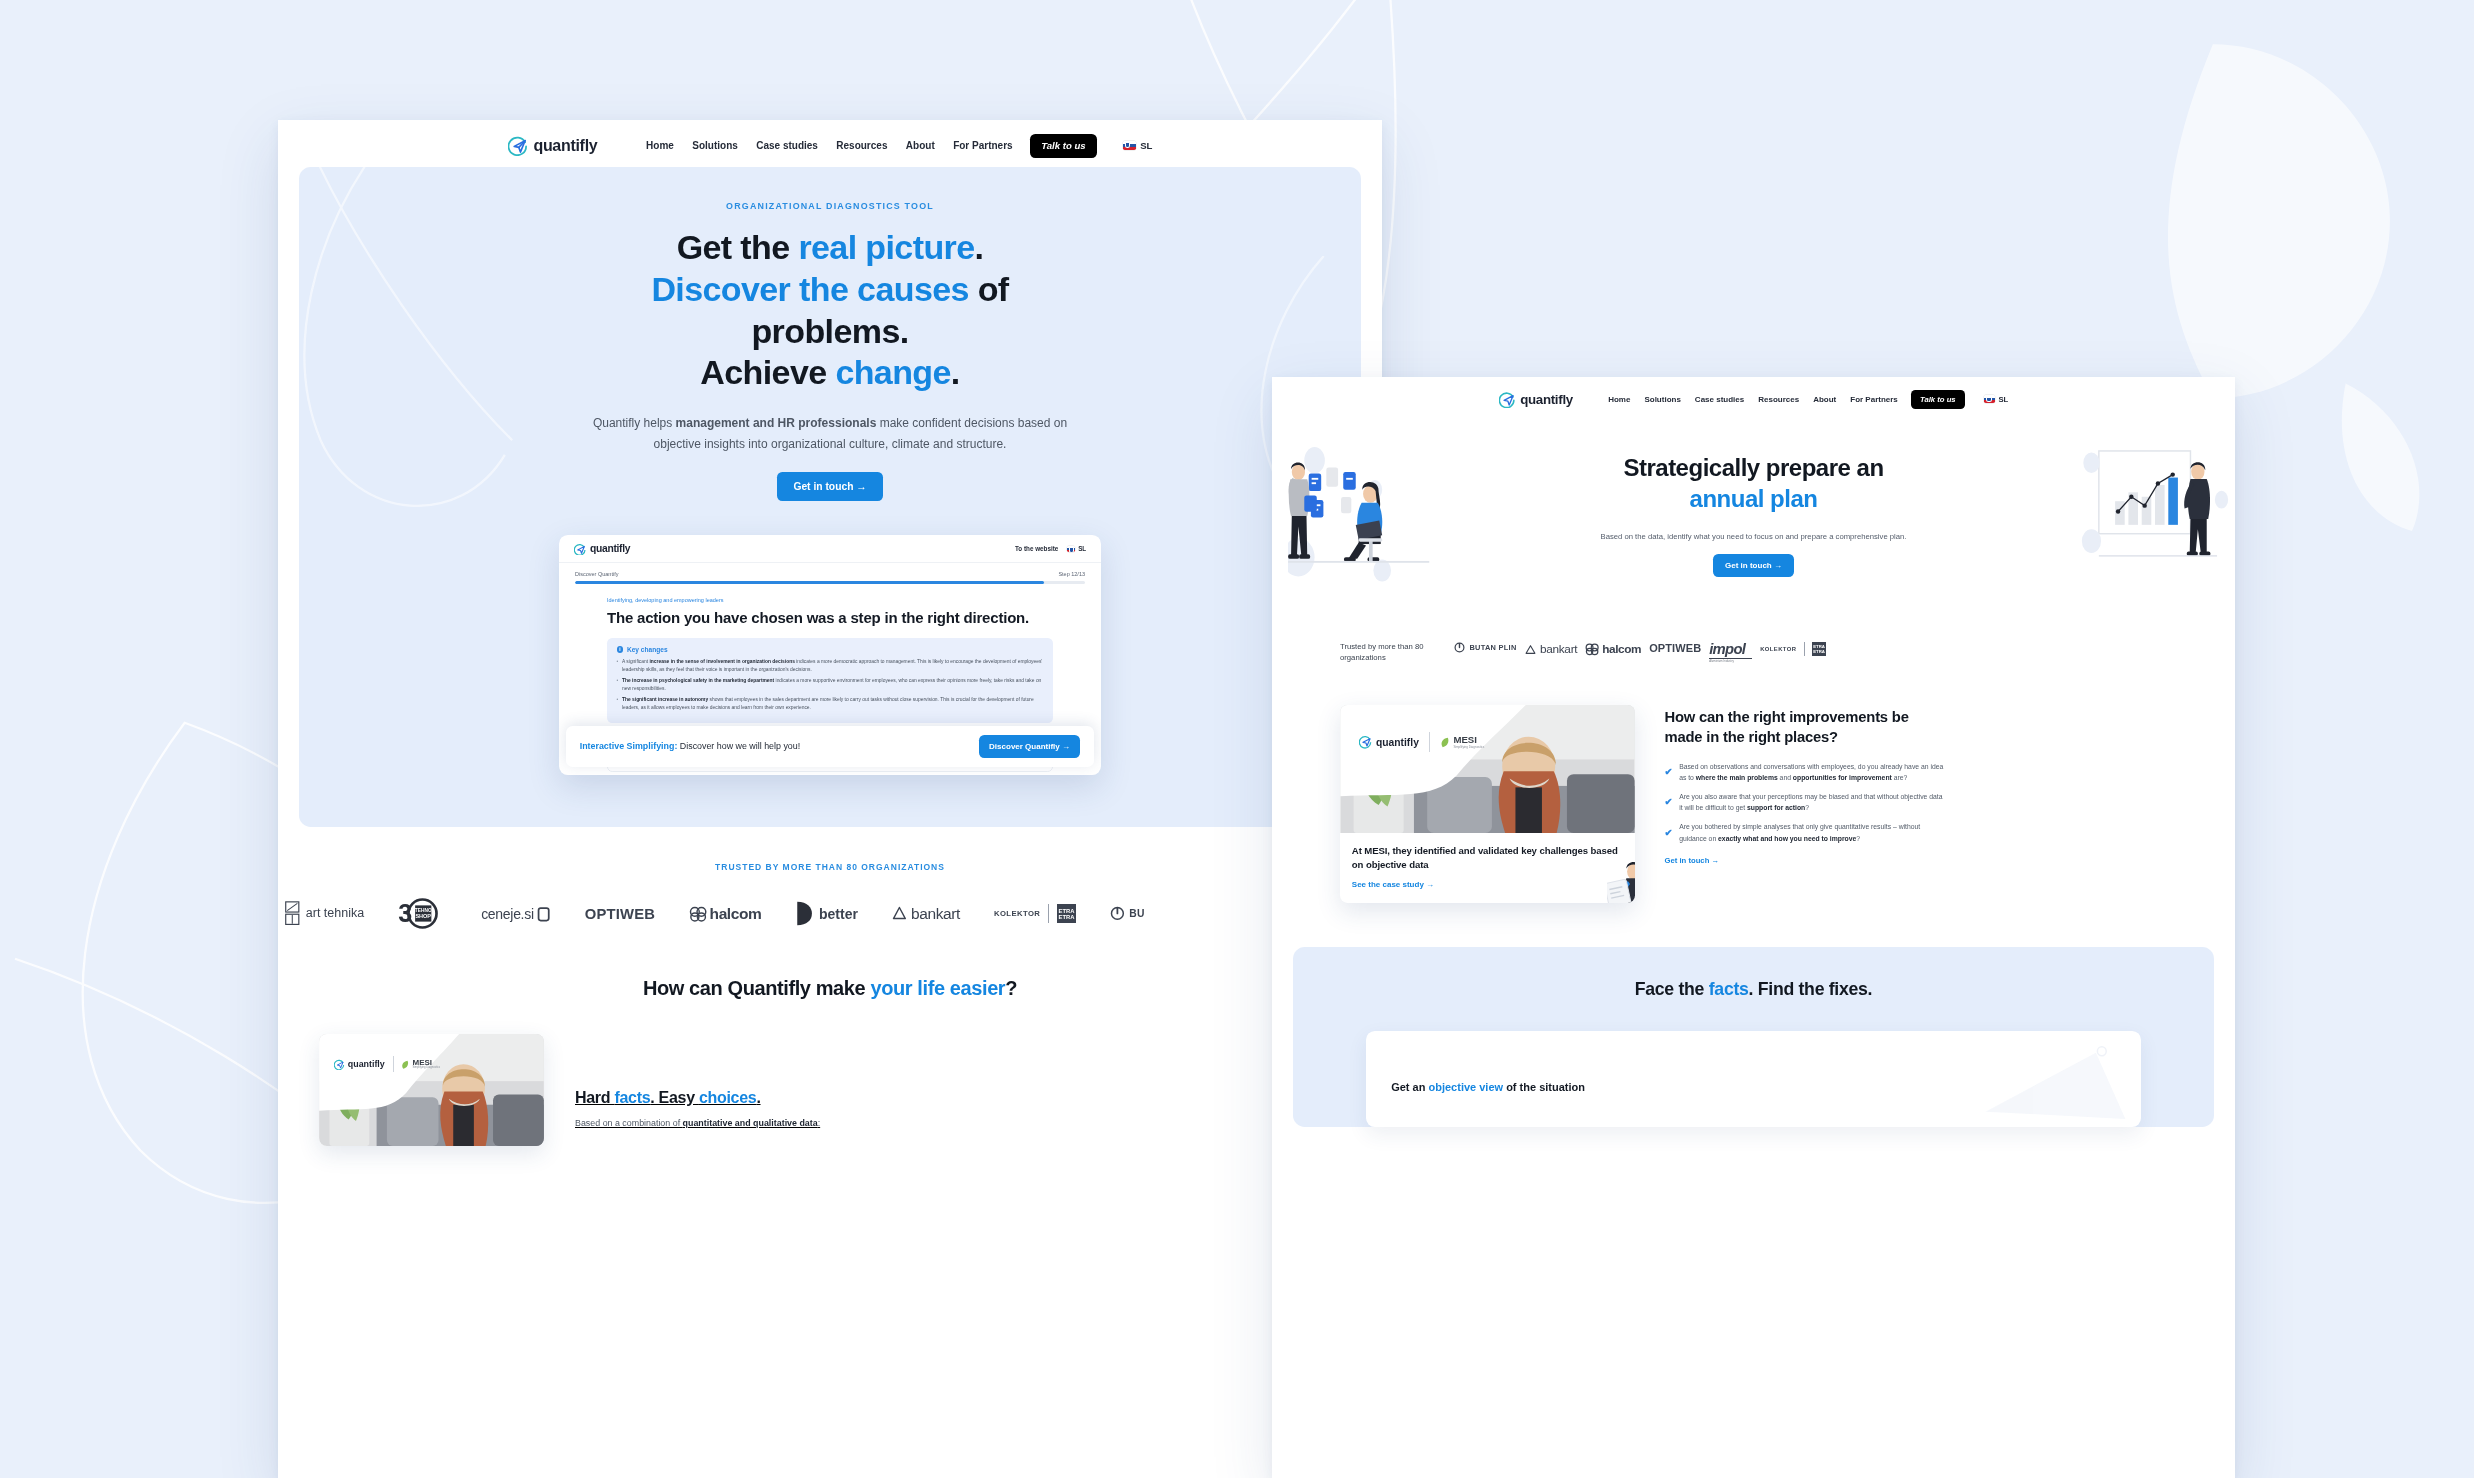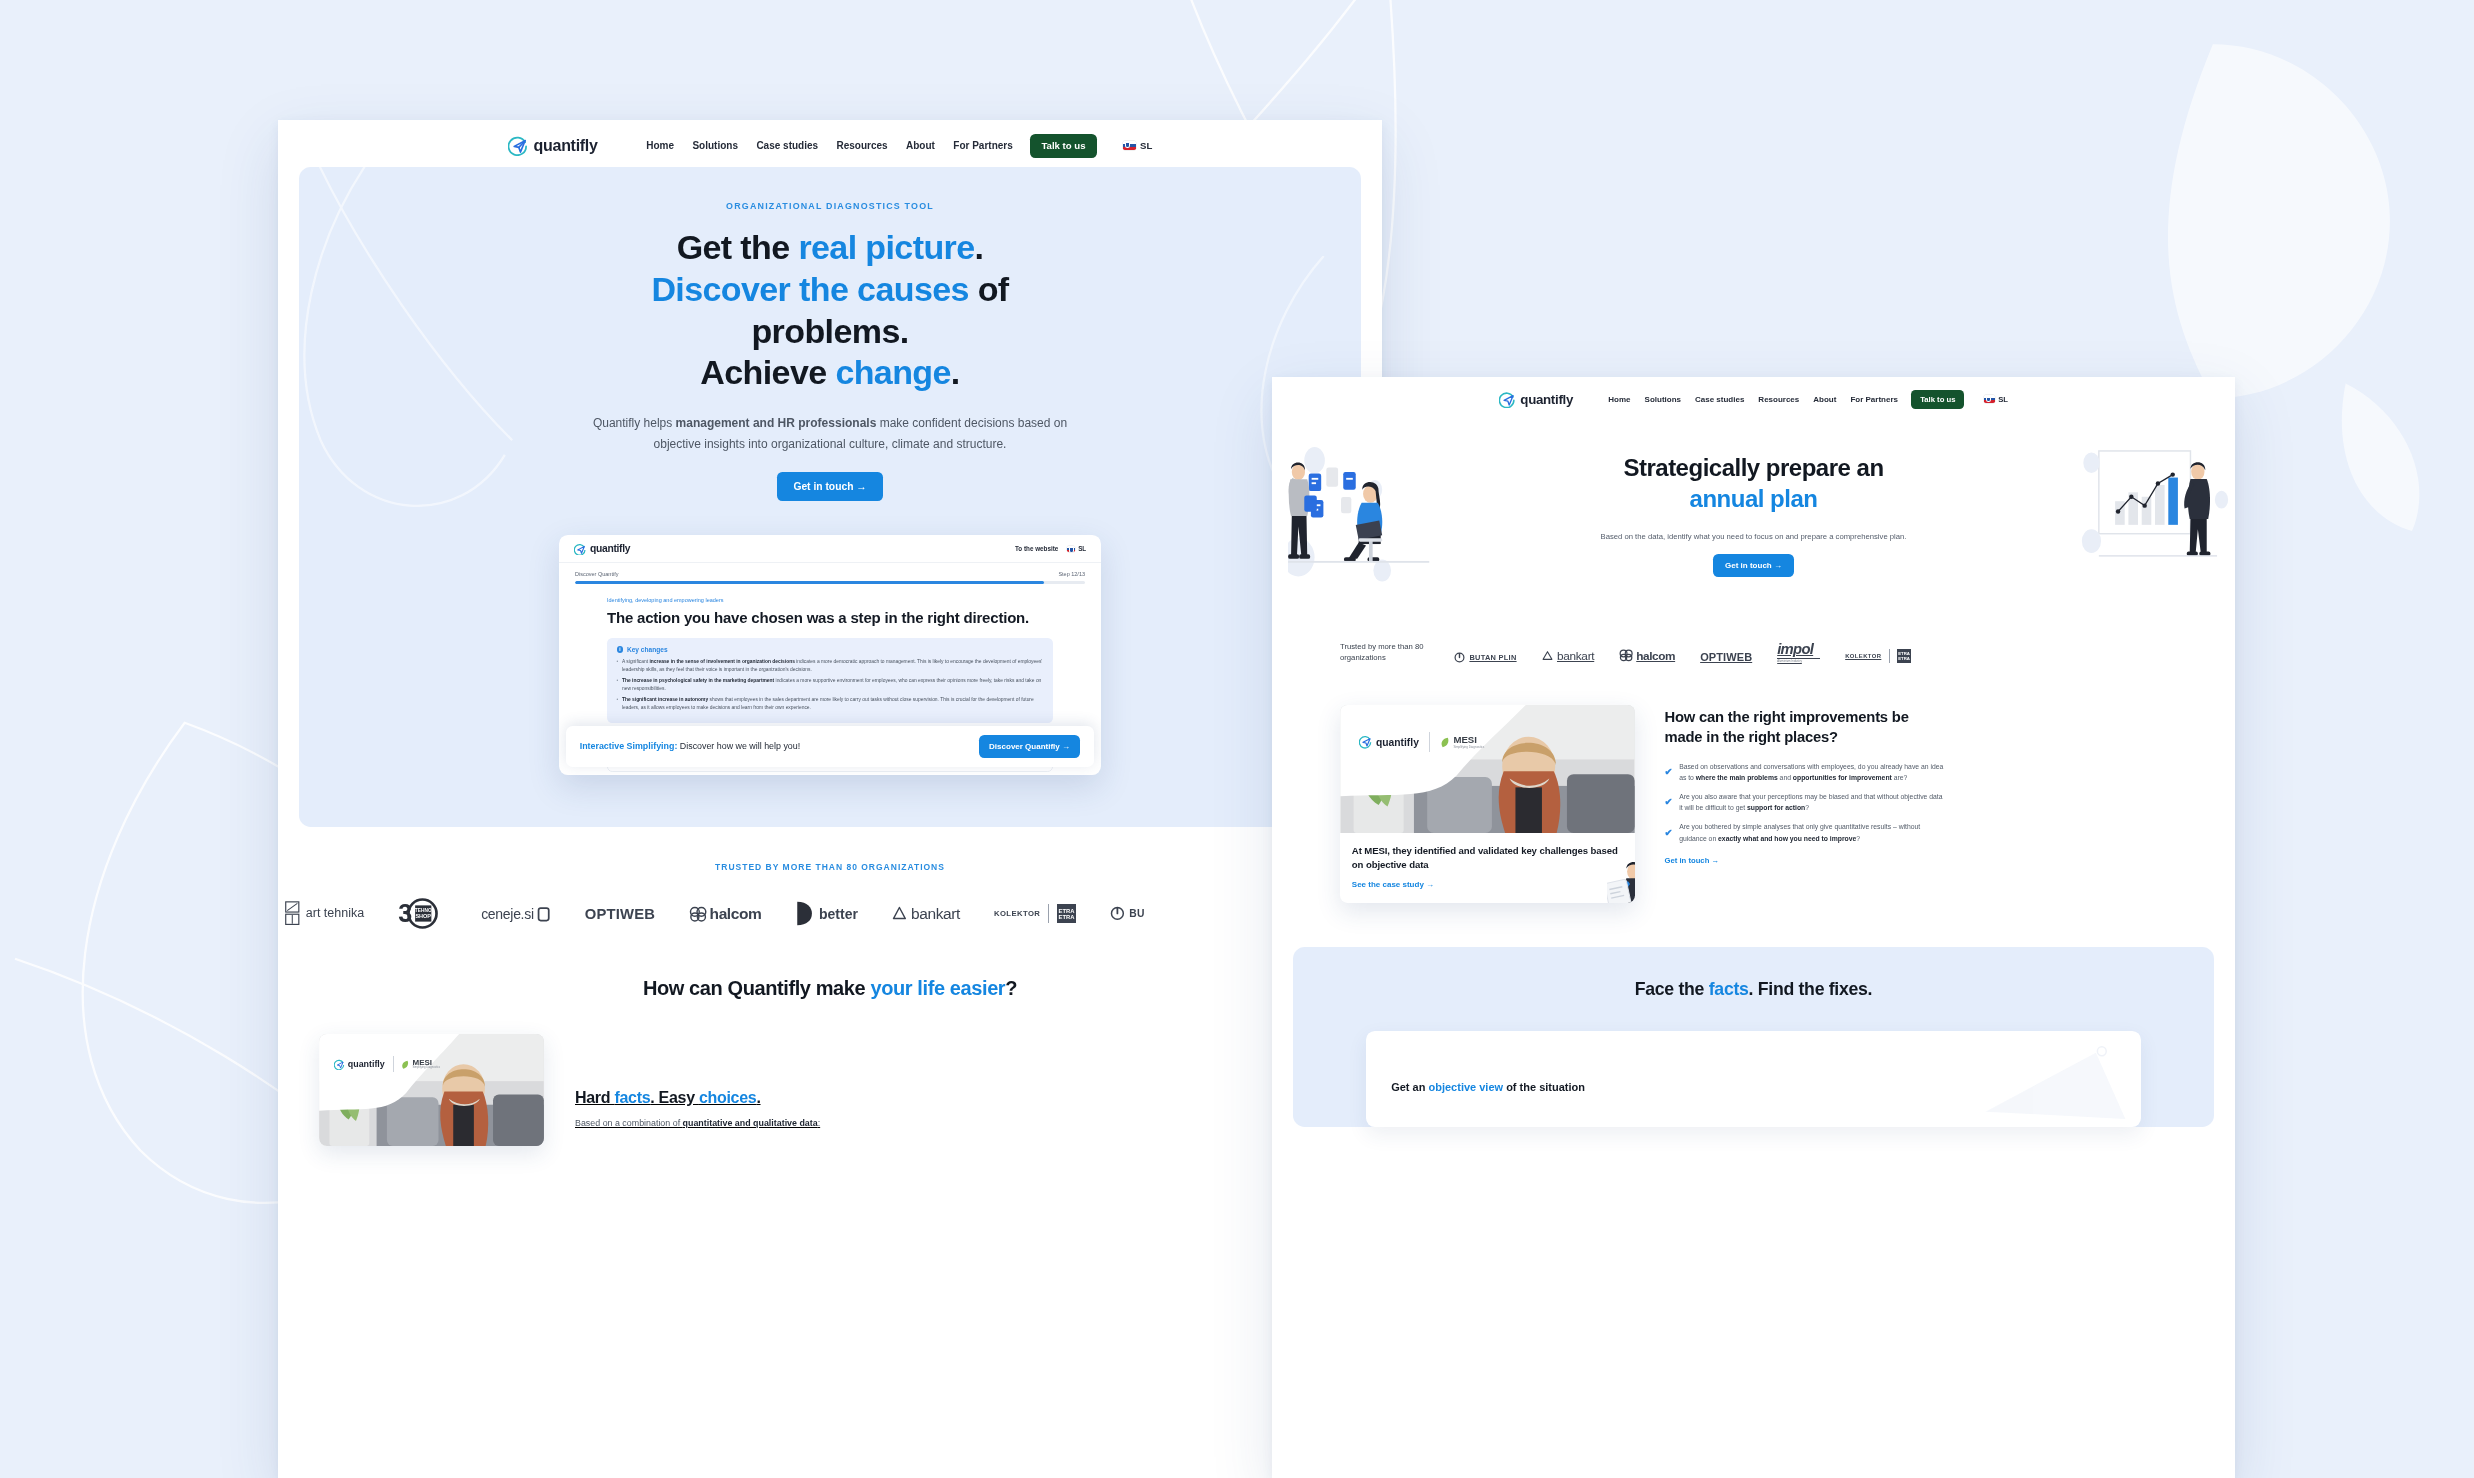--- a/index.html
+++ b/index.html
@@ -23,23 +23,24 @@
   .nav {
     height:47px; display:flex; align-items:center; justify-content:center;
     gap:17.7px; background:#fff; padding-top:4.4px;
   }
   .logo { display:flex; align-items:center; gap:5.2px; margin-right:31px; }
   .logo-mark { width:20.7px; height:20.7px; position:relative; flex:0 0 auto;}
   .logo-text { font-size:16px; font-weight:700; color:#1c2230; letter-spacing:-0.3px; }
   .nav-links { display:flex; align-items:center; gap:18.4px; }
   .nav-links a { font-size:10px; color:#252b38; text-decoration:none; font-weight:600; white-space:nowrap;}
   .btn-primary {
-    background:#14532d; color:#fff; border:none; border-radius:5.2px;
+    background:#000000; color:#fff; border:none; border-radius:5.2px;
     font-size:9.6px; font-weight:700; padding:6.6px 11px; cursor:pointer; white-space:nowrap;
     font-family:inherit;
+    font-style:italic;
   }
   .lang { display:flex; align-items:center; gap:4.4px; font-size:9.6px; font-weight:700; color:#252b38; margin-left:8.9px;}
   .flag {
     width:12.5px;height:8.9px;border-radius:1.8px;overflow:hidden;display:inline-block;
     background:linear-gradient(to bottom,#fff 0 33.3%,#2354a6 33.3% 66.6%,#d4202c 66.6% 100%);
     box-shadow:0 0 0 0.4px rgba(0,0,0,.12);position:relative;
   }
   .flag::after{content:"";position:absolute;left:1.5px;top:1.1px;width:3.7px;height:3.7px;
     background:#2354a6;border:0.5px solid #fff;border-radius:0.7px 0.7px 2.2px 2.2px;}
 
@@ -132,21 +133,21 @@
   #win2 .flag{width:10.3px;height:7.4px;}
 
   .hero2{position:relative;padding:35px 0 32px;background:#fff;overflow:hidden;}
   .hero2 h1{text-align:center;font-size:24px;font-weight:800;color:#121821;line-height:1.3;letter-spacing:-0.5px;}
   .hero2 p{text-align:center;font-size:7.7px;color:#545d6b;margin-top:17.7px;}
   .hero2 .cta{margin-top:13.3px;padding:6.6px 11.8px;font-size:8px;}
   .hero2-cta-wrap{text-align:center;}
 
   .trusted2{display:flex;align-items:center;gap:25px;padding:32px 68px 0;}
   .trusted2-label{font-size:7.7px;color:#3b434f;line-height:1.55;width:89px;flex:0 0 auto;}
-  .trusted2-logos{display:flex;align-items:flex-end;gap:25px;color:#3c4350;text-decoration:underline;}
+  .trusted2-logos{display:flex;align-items:flex-start;gap:8px;color:#3c4350;}
 
   .improve{display:flex;gap:29.5px;padding:41px 68px 0;align-items:flex-start;}
   .case-card{width:295px;flex:0 0 auto;border-radius:7.4px;overflow:hidden;
              box-shadow:0 8.9px 25px rgba(40,70,120,.13);background:#fff;position:relative;}
   .case-photo{height:128px;position:relative;overflow:hidden;}
   .case-body{padding:11px 11.8px 13.3px;}
   .case-body h4{font-size:9.6px;font-weight:800;color:#141a24;line-height:1.42;letter-spacing:-0.1px;}
   .case-link{display:inline-block;margin-top:8px;font-size:8px;font-weight:700;color:#1586e0;text-decoration:none;}
   .improve-right{padding-top:3px;max-width:280px;}
   .improve-right h2{font-size:14.8px;font-weight:800;color:#121821;line-height:1.34;letter-spacing:-0.2px;}

